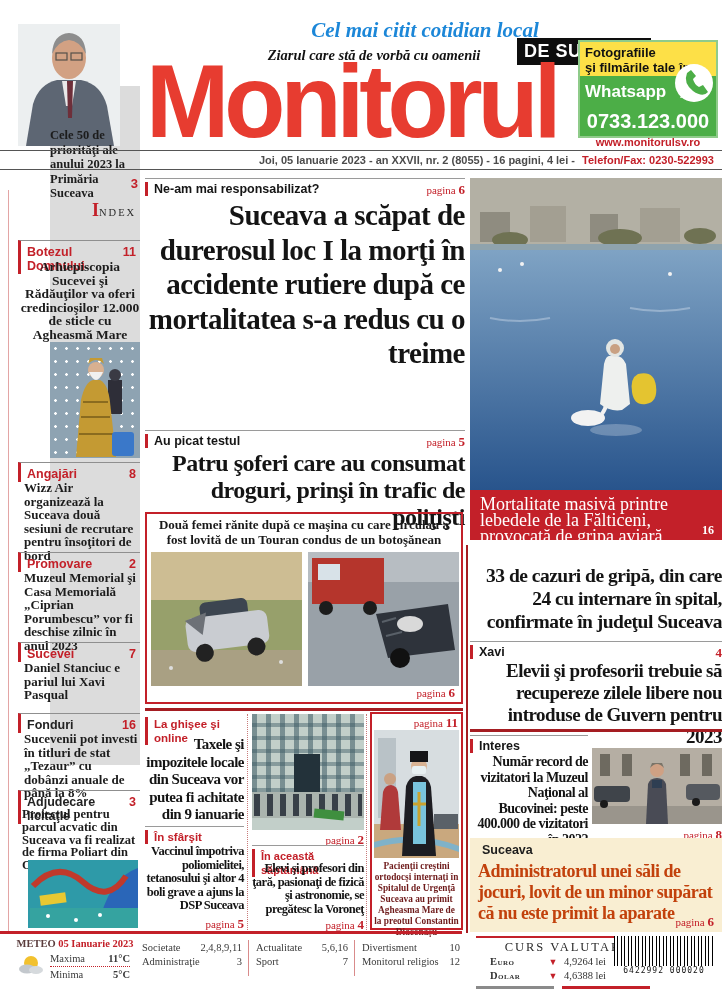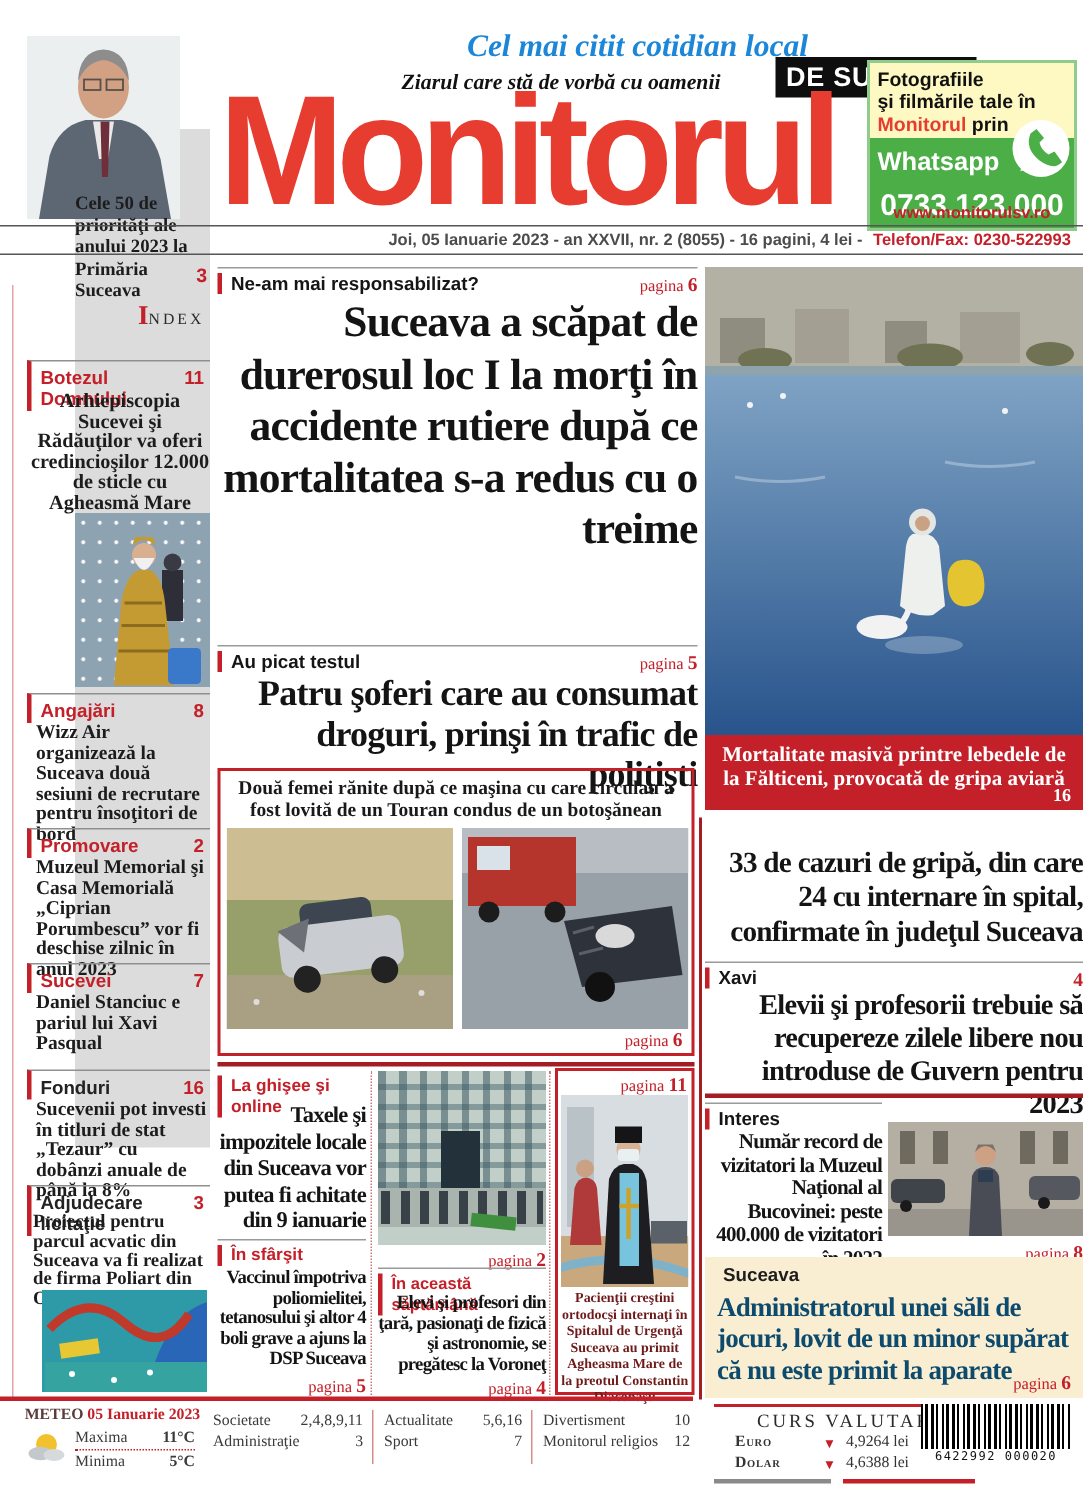--- a/index.html
+++ b/index.html
@@ -56,21 +56,21 @@
   <div class="abs" style="left:100px;top:176px;width:38px;text-align:right;font:bold 13px 'Liberation Sans',sans-serif;color:#c32029">3</div>
   <div class="abs serif" style="left:92px;top:200px;width:48px;color:#2a2a2a">
     <span style="color:#c32029;font-weight:bold;font-size:18px">I</span><span style="font-size:10.5px;letter-spacing:2px">NDEX</span>
   </div>
 
   <div class="abs serif" style="left:235px;top:18px;width:380px;text-align:center;color:#1c87d8;font-style:italic;font-weight:bold;font-size:21px">Cel mai citit cotidian local</div>
   <div class="abs serif" style="left:244px;top:47px;width:260px;text-align:center;font-style:italic;font-weight:bold;font-size:14.5px;color:#111">Ziarul care stă de vorbă cu oamenii</div>
   <div class="abs" style="left:517px;top:38px;background:#0e0e0e;color:#fff;padding:3px 7px;font:bold 18px 'Liberation Sans',sans-serif;letter-spacing:0.5px">DE SUCEAVA</div>
   <div class="abs" style="left:146px;top:52px;width:450px;font:bold 100px/95px 'Liberation Sans',sans-serif;color:#e73c30;letter-spacing:-5px;transform:scaleY(1.04);transform-origin:left top">Monitorul</div>
 
-  <div class="abs" style="left:578px;top:40px;width:140px;height:114px;border:2px solid #8fcb8a;background:#fef9c3;box-sizing:border-box">
+  <div class="abs" style="left:578px;top:40px;width:140px;height:98px;border:2px solid #8fcb8a;background:#fde047;box-sizing:border-box">
     <div style="padding:3px 5px 0 5px;font:bold 13px/15px 'Liberation Sans',sans-serif;color:#111">
       <div>Fotografiile</div>
       <div>şi filmările tale în</div>
       <div><span style="color:#e73c30">Monitorul</span> <span>prin</span></div>
     </div>
     <div class="abs" style="left:0;bottom:0;width:100%;height:60px;background:#4cae47">
       <span class="abs" style="left:5px;top:6px;font:bold 17px 'Liberation Sans',sans-serif;color:#fff">Whatsapp</span>
       <span class="abs" style="left:92px;top:-14px;width:44px;height:44px">
         <svg width="44" height="44" viewBox="0 0 44 44">
           <circle cx="22" cy="21" r="19" fill="#fff"></circle>
@@ -279,21 +279,21 @@
       <ellipse cx="118" cy="240" rx="17" ry="8" fill="#f2f2f2"></ellipse>
       <path d="M132,236 q8,-12 2,-20" stroke="#f2f2f2" stroke-width="4" fill="none"></path>
       <path d="M142,178 Q136,176 134,186 L130,226 Q140,234 152,232 L160,226 L156,186 Q152,176 142,178 Z" fill="#eef0ee"></path>
       <circle cx="145" cy="170" r="9" fill="#e3e6e3"></circle>
       <circle cx="145" cy="171" r="5" fill="#c9a183"></circle>
       <path d="M168,196 q16,-4 18,12 q2,16 -10,18 q-12,2 -14,-12 q-2,-14 6,-18" fill="#e4c430"></path>
       <ellipse cx="146" cy="252" rx="26" ry="6" fill="rgba(255,255,255,0.25)"></ellipse>
     </svg>
   </div>
   <div class="abs" style="left:470px;top:490px;width:252px;height:50px;background:#c32029;box-sizing:border-box;padding:6px 10px 0 10px">
-    <div style="font-family:'Liberation Serif',serif;font-weight:bold;font-size:14px;line-height:16px;color:#fff;text-align:center">Mortalitate masivă printre lebedele de la Fălticeni, provocată de gripa aviară</div>
+    <div style="font-family:'Liberation Serif',serif;font-weight:normal;font-size:18px;line-height:16px;color:#fff;">Mortalitate masivă printre lebedele de la Fălticeni, provocată de gripa aviară</div>
     <b class="abs" style="right:8px;bottom:2px;color:#fff;font:bold 12px 'Liberation Serif',serif">16</b>
   </div>
 
   <div class="abs hl" style="left:470px;top:564px;width:252px;font-size:19.5px;line-height:23px">33 de cazuri de gripă, din care 24 cu internare în spital, confirmate în judeţul Suceava</div>
 
   <div class="abs kickrow" style="left:470px;top:641px;width:252px">
     <span class="kick">Xavi</span>
     <span class="pg"><b>4</b></span>
   </div>
   <div class="abs hl" style="left:470px;top:660px;width:252px;font-size:19px;line-height:22px">Elevii şi profesorii trebuie să recupereze zilele libere nou introduse de Guvern pentru 2023</div>
@@ -319,21 +319,21 @@
       <path d="M54,76 L56,36 Q58,30 65,30 Q72,30 74,36 L76,76 Z" fill="#494b55"></path>
       <rect x="60" y="32" width="10" height="8" fill="#2e3e52"></rect>
       <circle cx="65" cy="22" r="7" fill="#cfa184"></circle>
       <path d="M58,20 Q65,12 72,20 L70,15 L60,15 Z" fill="#7a7468"></path>
     </svg>
   </div>
   <div class="abs pg" style="left:592px;top:827px;width:130px;text-align:right"><span>pagina</span> <b>8</b></div>
 
   <div class="abs" style="left:470px;top:838px;width:252px;height:94px;background:#f9eed2;box-sizing:border-box">
     <div class="kick" style="margin:5px 0 0 6px;border-left:none;color:#1d1d1d">Suceava</div>
-    <div style="margin:4px 8px 0 8px;font-family:'Liberation Serif',serif;font-weight:bold;font-size:18px;line-height:21px;color:#0c4a6e;letter-spacing:-0.5px">Administratorul unei săli de jocuri, lovit de un minor supărat că nu este primit la aparate</div>
+    <div style="margin:4px 8px 0 8px;font-family:'Liberation Serif',serif;font-weight:bold;font-size:18px;line-height:21px;color:#c2410c;letter-spacing:-0.5px">Administratorul unei săli de jocuri, lovit de un minor supărat că nu este primit la aparate</div>
     <span class="pg abs" style="right:8px;bottom:2px"><span>pagina</span> <b>6</b></span>
   </div>
 
   <div class="abs" style="left:0;top:931px;width:462px;height:3px;background:#c32029"></div>
 
   <div class="abs" style="left:16px;top:938px;width:118px">
     <div style="text-align:center;font:bold 10.5px 'Liberation Serif',serif">
       <span style="color:#5a3c3c">METEO</span>
       <span style="color:#c32029">05 Ianuarie 2023</span>
     </div>

